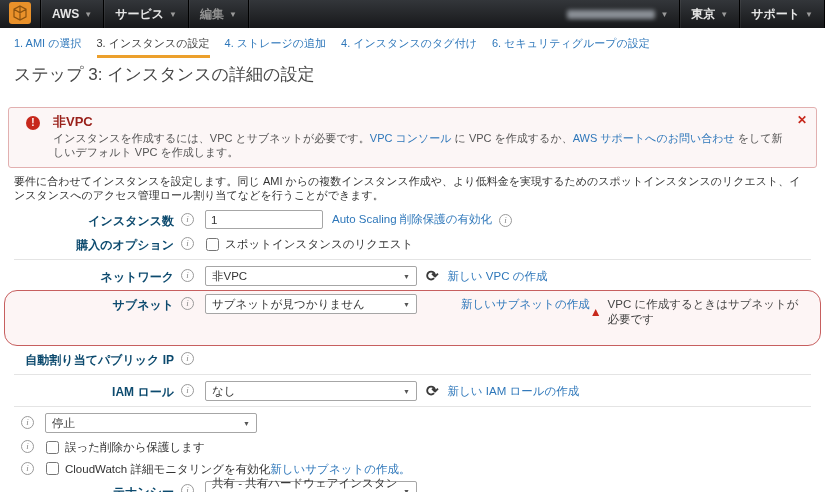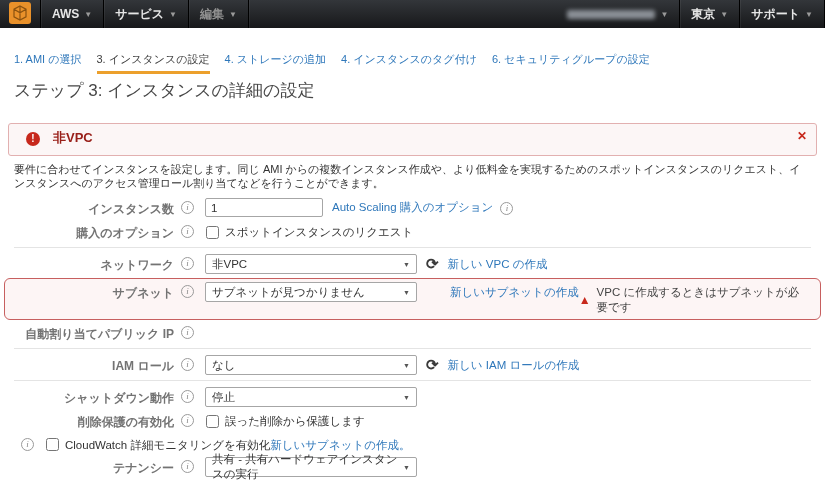--- a/index.html
+++ b/index.html
@@ -12,48 +12,48 @@
   .topbar { height:28px; background:linear-gradient(#33363a,#17181a); display:flex; align-items:stretch; font-size:12px; }
   .tb-item { display:flex; align-items:center; padding:0 11px; border-right:1px solid #000; box-shadow:1px 0 0 rgba(255,255,255,.06); cursor:pointer;justify-content:flex-end; }
   .tb-logo { padding:0 9px; }
   .tb-label { color:#e6e6e6; font-weight:bold; }
   .tb-label.dim { color:#8f8f8f; }
   .caret { color:#9a9a9a; font-size:8px; margin-left:5px; }
   .tb-right { margin-left:auto; display:flex; align-items:stretch; }
   .user-blur { width:88px; height:9px; background:#8a8f96; border-radius:2px; filter:blur(2px); }
   
   .steps { display:flex; gap:15px; padding:8px 0 0 14px; font-size:11px; }
-  .step { color:#2e77ba; padding-bottom:4px; cursor:pointer; white-space:nowrap;margin-top:16px; }
+  .step { color:#2e77ba; padding-bottom:4px; cursor:pointer; white-space:nowrap; }
   .step.active { color:#3d3d3d; border-bottom:3px solid #eca02c; cursor:default; }
   
   .page-title { margin:5px 14px 21px; font-size:17px; font-weight:normal; color:#464646; }
   
   .errorbox { position:relative; margin:4px 8px 6px; border:1px solid #e2b0b0; background:#fcf6f6; border-radius:3px; padding:6px 26px 8px 44px; }
   .err-icon { position:absolute; left:17px; top:8px; width:14px; height:14px; border-radius:50%; background:#c7281c; color:#fff; font-size:10px; font-weight:bold; text-align:center; line-height:14px; }
   .err-title { color:#99201a; font-size:13px; font-weight:bold; line-height:15px; margin-bottom:2px; }
   .err-text { font-size:11px; color:#555; line-height:14px; }
   .err-close { position:absolute; right:9px; top:5px; color:#c7281c; font-weight:bold; font-size:12px; cursor:pointer; }
   a.inline-link, .link { color:#2e77ba; text-decoration:none; cursor:pointer; }
   
   .intro { margin:0 14px 8px; font-size:11px; color:#333; line-height:14px; }
   
   .frow { display:flex; align-items:flex-start; margin:0 14px 4px; font-size:11.5px; }
-  .flabel { flex:0 0 160px; text-align:right; font-weight:bold; color:#737373; font-size:12px; padding-top:3px; white-space:nowrap; }
+  .flabel { flex:0 0 160px; text-align:right; font-weight:bold; color:#0c4a6e; font-size:12px; padding-top:3px; white-space:nowrap; }
   .info { flex:0 0 13px; height:13px; margin:3px 0 0 7px; border:1px solid #9a9a9a; border-radius:50%; color:#8a8a8a; font-size:9px; line-height:11px; text-align:center; font-style:italic; font-family:"Liberation Serif", serif; cursor:pointer; }
   .fcontrol { margin-left:11px; display:flex; align-items:center; }
   .fcontrol.col { flex-direction:row; align-items:flex-start; }
   .selbox { width:212px; height:20px; border:1px solid #a6a6a6; border-radius:2px; background:#fff; display:flex; align-items:center; justify-content:space-between; padding:0 6px; font-size:11.5px; color:#333; cursor:pointer; }
   .selcaret { font-size:7px; color:#555; margin-left:4px; }
   .txtinput { width:118px; height:19px; border:1px solid #a6a6a6; border-radius:2px; font-size:11.5px; padding:0 5px; color:#333; font-family:inherit; }
   .refresh { font-size:15px; font-weight:bold; color:#3a3a3a; margin-left:9px; line-height:18px; cursor:pointer; }
   .ctl-link { margin-left:9px; font-size:11.5px; white-space:nowrap; }
   .chk { margin:3px 6px 0 1px; cursor:pointer; }
   .chklabel { font-size:11.5px; color:#333; padding-top:3px; }
   .hr-sep { border:none; border-top:1px solid #e4e4e4; margin:5px 14px 6px; }
-  .subnet-box { border:1px solid #c75f5f; background:#fdf5f5; border-radius:6px; margin:2px 4px 3px; padding:3px 0 4px; }
+  .subnet-box { border:1px solid #c75f5f; background:#fdf5f5; border-radius:13px; margin:2px 4px 3px; padding:3px 0 18px; }
   .subnet-box .frow { margin:0 10px 0 9px; }
   .warnline { display:flex; align-items:center; margin-top:3px; font-size:11.5px; color:#444; }
   .warn-icon { color:#c7281c; font-size:12px; margin-right:6px; line-height:12px; }
   .note-link { display:block; margin-top:3px; font-size:11.5px; }
 </style>
 </head>
 <body>
 
 <div class="topbar">
   <div class="tb-item tb-logo">
@@ -100,32 +100,35 @@
   <span class="step">6. セキュリティグループの設定</span>
 
 </div>
 
 <h1 class="page-title">ステップ 3: インスタンスの詳細の設定</h1>
 
 <div class="errorbox">
   <span class="err-icon">!</span>
   <span class="err-close">✕</span>
   <div class="err-title">非VPC</div>
+  <div class="err-text">
+    <span>インスタンスを作成するには、VPC とサブネットが必要です。</span><a class="inline-link">VPC コンソール</a><span> に VPC を作成するか、</span><a class="inline-link">AWS サポートへのお問い合わせ</a><span> をして新しいデフォルト VPC を作成します。</span>
+  </div>
 </div>
 
 <p class="intro">要件に合わせてインスタンスを設定します。同じ AMI からの複数インスタンス作成や、より低料金を実現するためのスポットインスタンスのリクエスト、インスタンスへのアクセス管理ロール割り当てなどを行うことができます。</p>
 
 <div>
 
   <div class="frow">
     <div class="flabel">インスタンス数</div>
     <div class="info">i</div>
     <div class="fcontrol">
       <input class="txtinput" type="text" value="1" style="">
-      <a class="link ctl-link">Auto Scaling 購入のオプション</a>
+      <a class="link ctl-link">Auto Scaling 削除保護の有効化</a>
       <div class="info" style="margin-top:1px">i</div>
     </div>
   </div>
 
   <div class="frow">
     <div class="flabel">購入のオプション</div>
     <div class="info">i</div>
     <div class="fcontrol">
       <input class="chk" type="checkbox" style="">
       <span class="chklabel">スポットインスタンスのリクエスト</span>
@@ -150,21 +153,21 @@
   <div class="subnet-box">
     <div class="frow" style="margin-bottom:0">
       <div class="flabel">サブネット</div>
       <div class="info">i</div>
       <div class="fcontrol col">
         <div style="display:flex;align-items:center">
           <div class="selbox">
             <span>サブネットが見つかりません</span>
             <span class="selcaret">▼</span>
           </div>
-          <a class="link ctl-link" style="margin-left:33px">新しいサブネットの作成</a>
+          <a class="link ctl-link" style="margin-left:44px">新しいサブネットの作成</a>
         </div>
         <div class="warnline">
           <span class="warn-icon">▲</span>
           <span>VPC に作成するときはサブネットが必要です</span>
         </div>
       </div>
     </div>
   </div>
 
   <div class="frow">
@@ -183,32 +186,30 @@
         <span class="selcaret">▼</span>
       </div>
       <span class="refresh">⟳</span>
       <a class="link ctl-link">新しい IAM ロールの作成</a>
     </div>
   </div>
 
   <hr class="hr-sep">
 
   <div class="frow">
-    <div class="flabel">シャットダウン動作</div>
     <div class="info">i</div>
     <div class="fcontrol">
       <div class="selbox">
         <span>停止</span>
         <span class="selcaret">▼</span>
       </div>
     </div>
   </div>
 
   <div class="frow">
-    <div class="flabel">削除保護の有効化</div>
     <div class="info">i</div>
     <div class="fcontrol">
       <input class="chk" type="checkbox" style="">
       <span class="chklabel">誤った削除から保護します</span>
     </div>
   </div>
 
   <div class="frow">
     <div class="info">i</div>
     <div class="fcontrol col">

